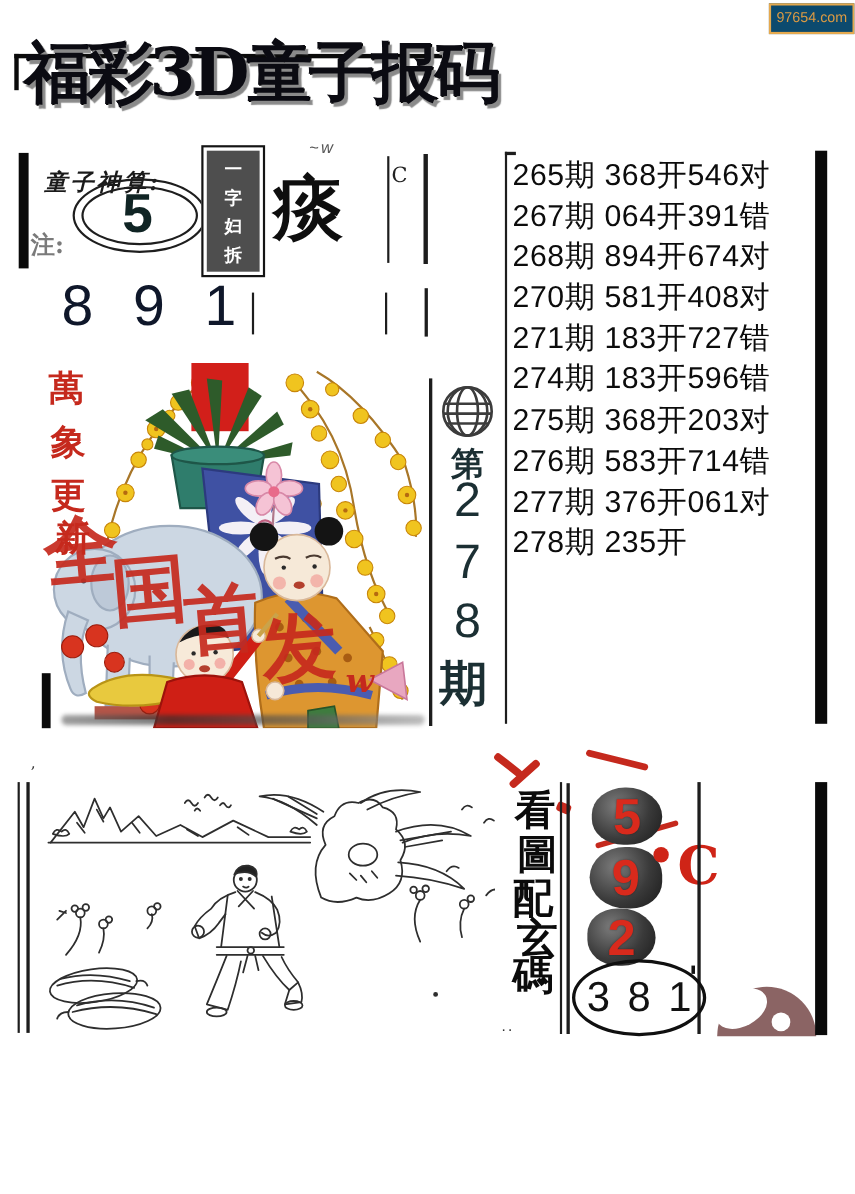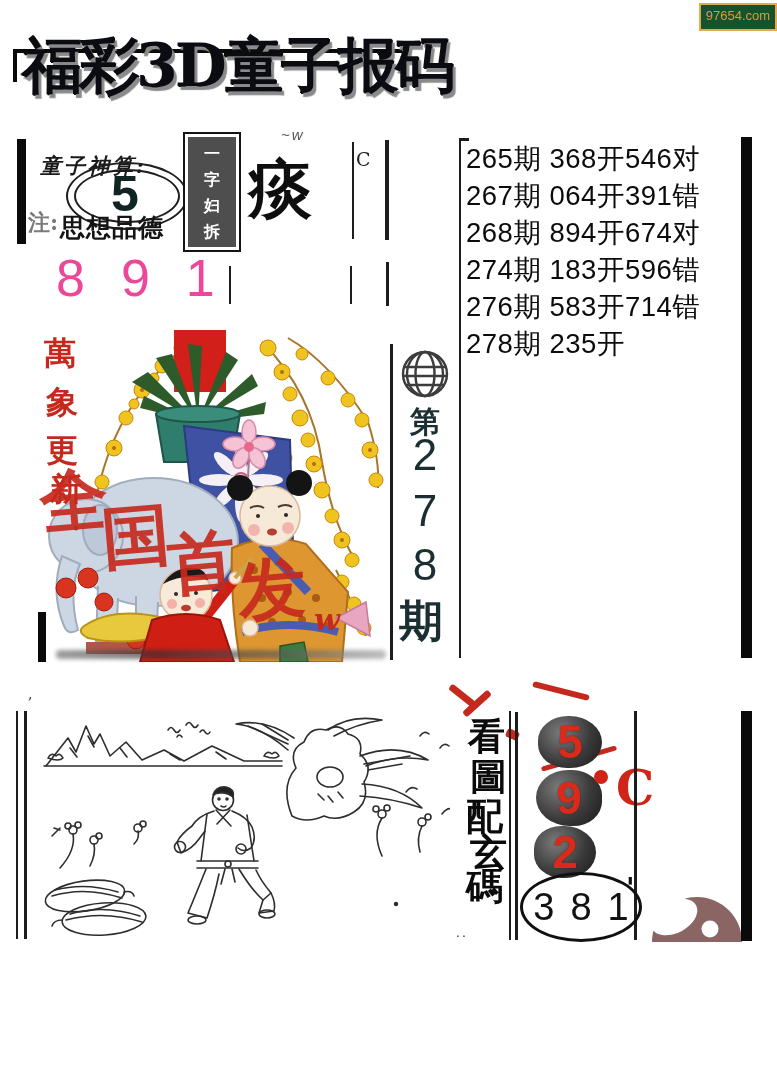--- a/index.html
+++ b/index.html
@@ -5,40 +5,40 @@
   html,body{margin:0;padding:0;background:#ffffff;}
   #sheet{position:relative;width:777px;height:1085px;background:#fff;overflow:hidden;
          font-family:"Liberation Sans",sans-serif;color:#111;}
   .abs{position:absolute;}
   .bar{background:#0a0a0a;}
   .vline{background:#1d1d1d;}
   .serif{font-family:"DejaVu Serif","Liberation Serif",serif;}
 
   
   .badge{border:2px solid #e5a94e;color:#dc9a42;font-size:13px;line-height:22px;
-         text-align:center;background:#14532d;}
+         text-align:center;background:#0c4a6e;}
 
   
   .main-title{font-size:60px;font-weight:900;letter-spacing:-3px;color:#0b0b12;
               text-shadow:3px 4px 1px #8a8a8a,1px 1px 0 #000;white-space:nowrap;}
 
   
   .oracle-label{font-size:21px;font-weight:700;font-style:italic;color:#1a1a1a;letter-spacing:3px;}
   .oval{border:2.5px solid #1e1e1e;border-radius:50%;}
   .oval-num{font-size:50px;font-weight:700;color:#102424;text-align:center;line-height:62px;}
   .note-prefix{font-size:22px;color:#7a7a7a;font-weight:700;}
   .note-text{font-size:25px;font-weight:700;color:#141414;letter-spacing:1px;}
   .charbox{border:2.5px solid #141414;background:#fff;padding:3px;}
   .charbox-in{background:#4e4e4e;width:100%;height:100%;display:flex;flex-direction:column;
               align-items:center;justify-content:center;gap:1px;}
   .charbox-in span{color:#fff;font-size:16px;font-weight:700;line-height:25px;}
   .hint-char{font-size:64px;font-weight:600;color:#0e0e0e;}
   .scribble{font-size:15px;color:#555;font-style:italic;letter-spacing:2px;}
   .cmark-top{font-size:19px;color:#222;}
-  .code-891{font-size:52px;font-weight:500;color:#ec4899;letter-spacing:36px;}
+  .code-891{font-size:52px;font-weight:500;color:#0f172a;letter-spacing:36px;}
   .pw-label{font-size:24px;font-weight:700;color:#1b1b1b;letter-spacing:3px;font-style:italic;}
 
   
   .side-char{font-size:32px;font-weight:700;color:#c5291d;}
   .overlay-char{font-size:68px;font-weight:700;color:rgba(197,41,29,.92);transform:rotate(-5deg);}
   .overlay-w{font-size:30px;font-weight:700;font-style:italic;color:#c5291d;}
   .poster-smudge{background:linear-gradient(90deg,#6a6a6a,#2e2e2e 30%,#5c5c5c 70%,#9a9a9a);
                  filter:blur(2px);opacity:.65;border-radius:4px;}
 
   
@@ -72,21 +72,20 @@
   <div class="abs bar" style="left:13px;top:49px;width:389px;height:4px;"></div>
   <div class="abs bar" style="left:13px;top:49px;width:4px;height:33px;"></div>
   <div class="abs main-title serif" style="left:22px;top:26px;">福彩3D童子报码</div>
 
   <div class="abs bar" style="left:17px;top:139px;width:9px;height:105px;"></div>
   <div class="abs oracle-label serif" style="left:40px;top:152px;">童子神算:</div>
   <div class="abs oval" style="left:66px;top:162px;width:118px;height:64px;"></div>
   <div class="abs oval" style="left:74px;top:169px;width:102px;height:50px;border-width:2px;"></div>
   <div class="abs oval-num" style="left:66px;top:163px;width:118px;">5</div>
   <div class="abs note-prefix serif" style="left:28px;top:208px;">注:</div>
-  <div class="abs note-text" style="left:60px;top:211px;">思想品德</div>
 
   <div class="abs charbox" style="left:183px;top:132px;width:48px;height:110px;">
     <div class="charbox-in serif">
       <span>一</span>
       <span>字</span>
       <span>妇</span>
       <span>拆</span>
     </div>
   </div>
 
@@ -294,29 +293,33 @@
   <div class="abs results" style="left:466px;top:140px;">
 
       <div class="row">265期 368开546对</div>
 
 
       <div class="row">267期 064开391错</div>
 
       <div class="row">268期 894开674对</div>
 
 
-
+      <div class="row">270期 581开408对</div>
+
+      <div class="row">271期 183开727错</div>
 
 
 
       <div class="row">274期 183开596错</div>
 
+      <div class="row">275期 368开203对</div>
 
       <div class="row">276期 583开714错</div>
 
+      <div class="row">277期 376开061对</div>
 
       <div class="row">278期 235开</div>
     </div>
   <div class="abs bar" style="left:741px;top:137px;width:11px;height:521px;"></div>
 
   <div class="abs vline" style="left:16px;top:711px;width:2px;height:228px;"></div>
   <div class="abs vline" style="left:24px;top:711px;width:3px;height:228px;"></div>
   <div class="abs small-mark serif" style="left:28px;top:686px;">,</div>
 
   <svg class="abs" style="left:30px;top:714px;" width="420" height="224" viewBox="0 0 420 224">

